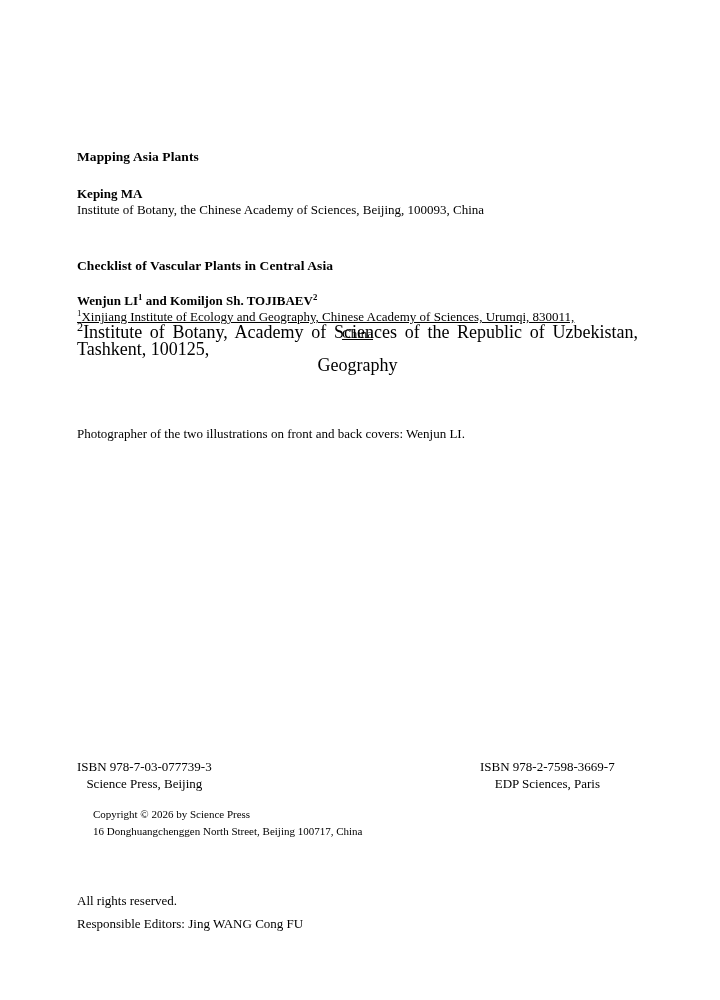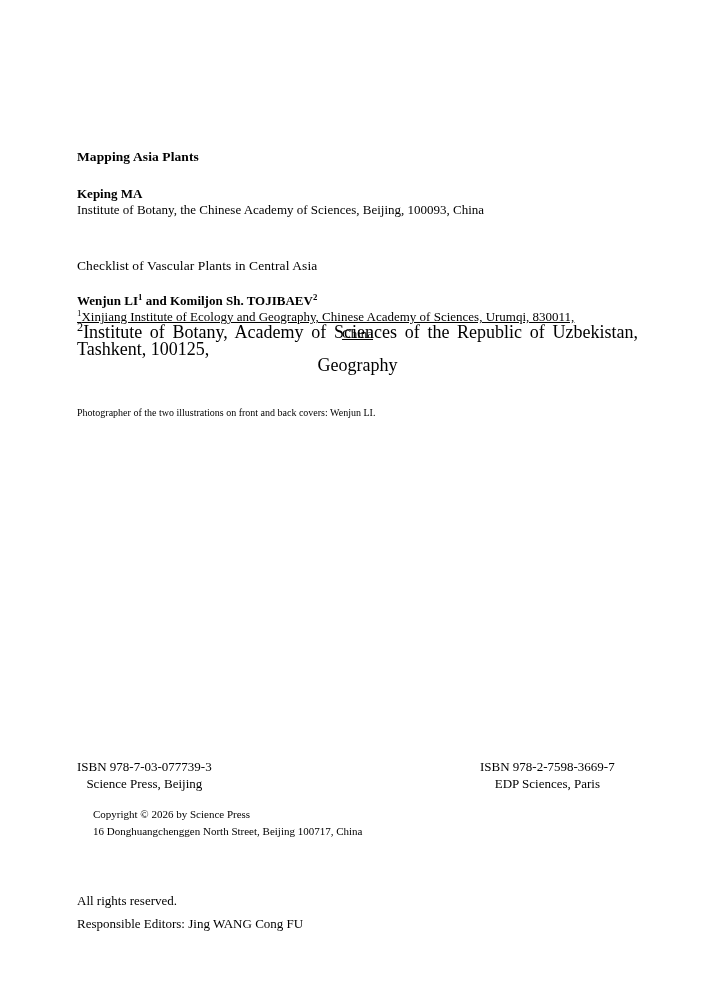--- a/index.html
+++ b/index.html
@@ -51,21 +51,21 @@
 
   .editor-affil {
     top: 201px;
     font-size: 13px;
     line-height: 17px;
   }
 
   .book-title {
     top: 257px;
     font-size: 13.5px;
-    font-weight: normal;
+    font-weight: bold;
     line-height: 17px;
     letter-spacing: 0.1px;
   }
 
   .authors {
     top: 292px;
     font-size: 13px;
     font-weight: bold;
     line-height: 17px;
   }
@@ -86,22 +86,22 @@
     text-align: justify;
     text-justify: inter-word;
   }
 
   .affil-1 .lastline,
   .affil-2 .lastline {
     text-align: center;
   }
 
   .photo-credit {
-    top: 404px;
-    font-size: 10px;
+    top: 425px;
+    font-size: 13px;
     line-height: 17px;
   }
 
   
   .isbn-row {
     position: absolute;
     left: 77px;
     top: 758px;
     width: 561px;
     font-size: 13px;

